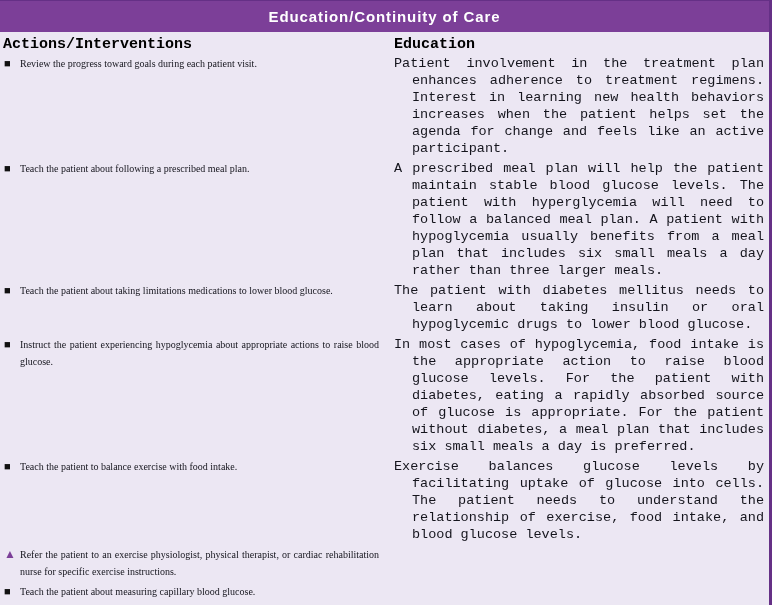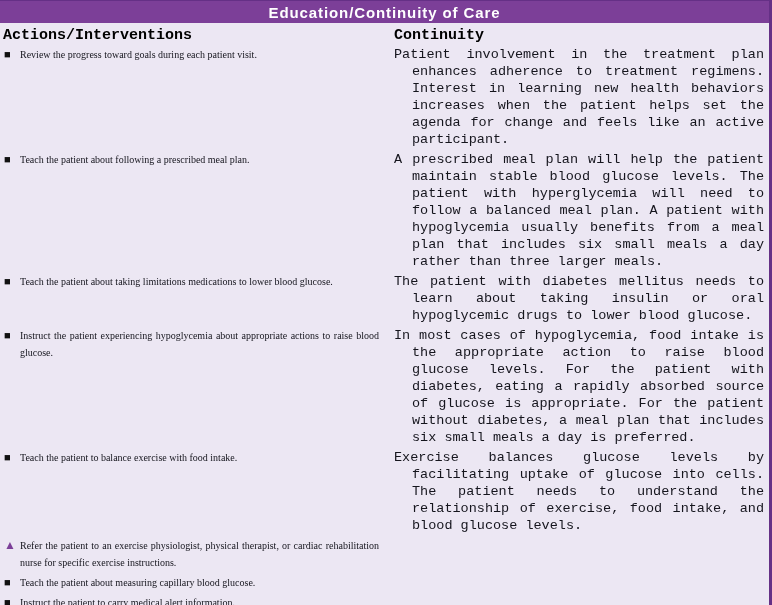--- a/index.html
+++ b/index.html
@@ -9,21 +9,21 @@
     width: 772px;
     height: 605px;
     background: #ece7f3;
     font-family: "Liberation Serif", serif;
     color: #15151d;
     overflow: hidden;
     border-right: 3px solid #653086;
     border-top: 1px solid #653086;
   }
   .title-bar {
-    height: 22px;
+    height: 31px;
     background: #7c3f98;
     display: flex;
     align-items: center;
     justify-content: center;
   }
   .title-bar .title {
     color: #ffffff;
     font-family: "Liberation Sans", sans-serif;
     font-weight: bold;
     font-size: 15px;
@@ -82,21 +82,21 @@
 </head>
 <body>
 
 <div class="page">
   <div class="title-bar">
     <span class="title">Education/Continuity of Care</span>
   </div>
 
   <div class="col-headers">
     <div class="col-header left">Actions/Interventions</div>
-    <div class="col-header right">Continuity</div>
+    <div class="col-header right">Education</div>
   </div>
 
   <div class="rows">
   <div class="row">
     <div class="action-cell">
       <span class="bullet">■</span>
       <span class="action-text">Review the progress toward goals during each patient visit.</span>
     </div>
     <div class="rationale-cell">Patient involvement in the treatment plan enhances adherence to treatment regimens. Interest in learning new health behaviors increases when the patient helps set the agenda for change and feels like an active participant.</div>
   </div>

